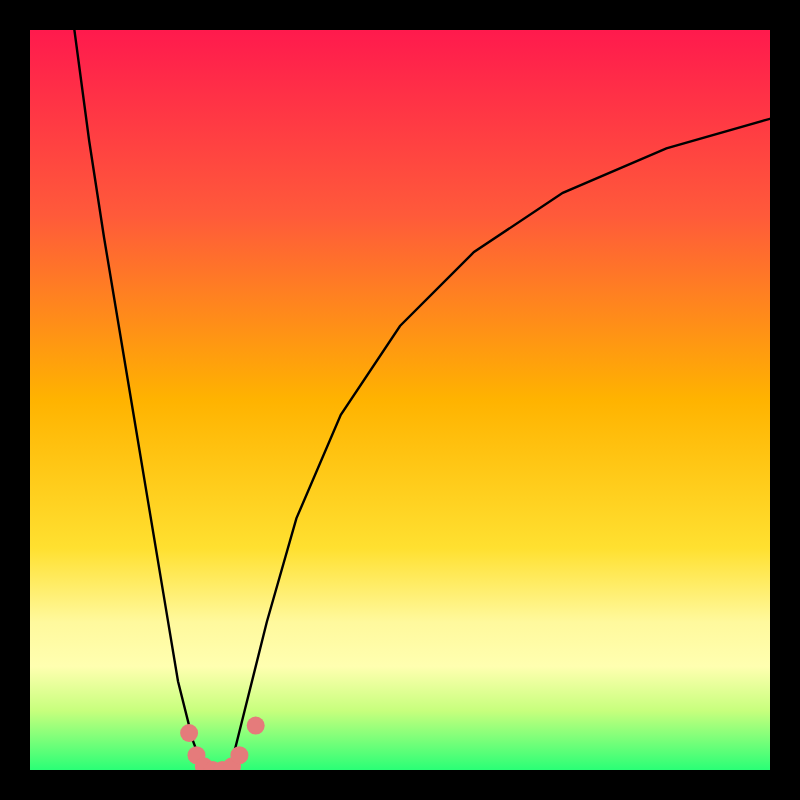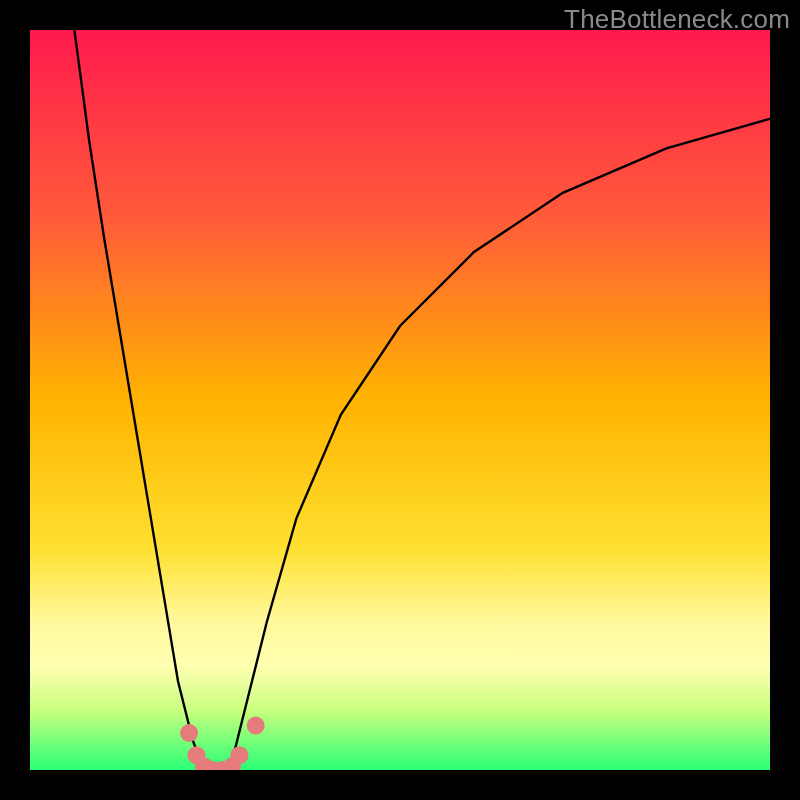--- a/index.html
+++ b/index.html
@@ -37,21 +37,20 @@
     color: #8a8a8a;
     letter-spacing: 0.2px;
     font-weight: 500;
   }
 </style>
 </head>
 <body>
 
 <div class="frame">
 
-  <div class="watermark">TheBottleneck.com</div>
 
   <div class="plot-area">
 
     <svg class="gradient" viewBox="0 0 740 740" preserveAspectRatio="none">
       <defs>
         <linearGradient id="bg" x1="0" y1="0" x2="0" y2="1">
             <stop offset="0%" stop-color="#ff1a4d"></stop>
             <stop offset="25%" stop-color="#ff5a3a"></stop>
             <stop offset="50%" stop-color="#ffb300"></stop>
             <stop offset="70%" stop-color="#ffe030"></stop>

